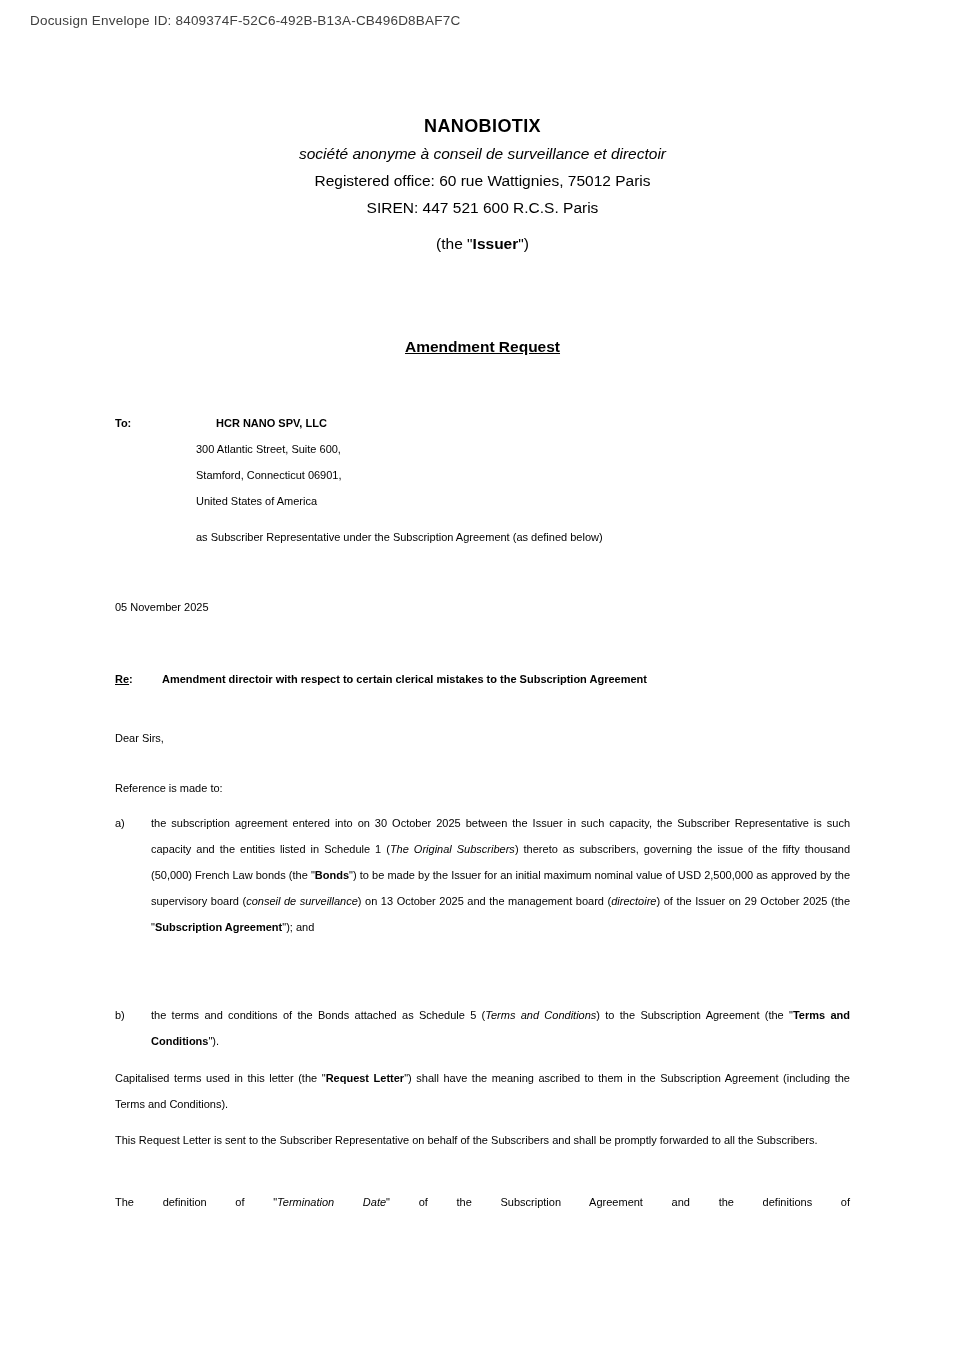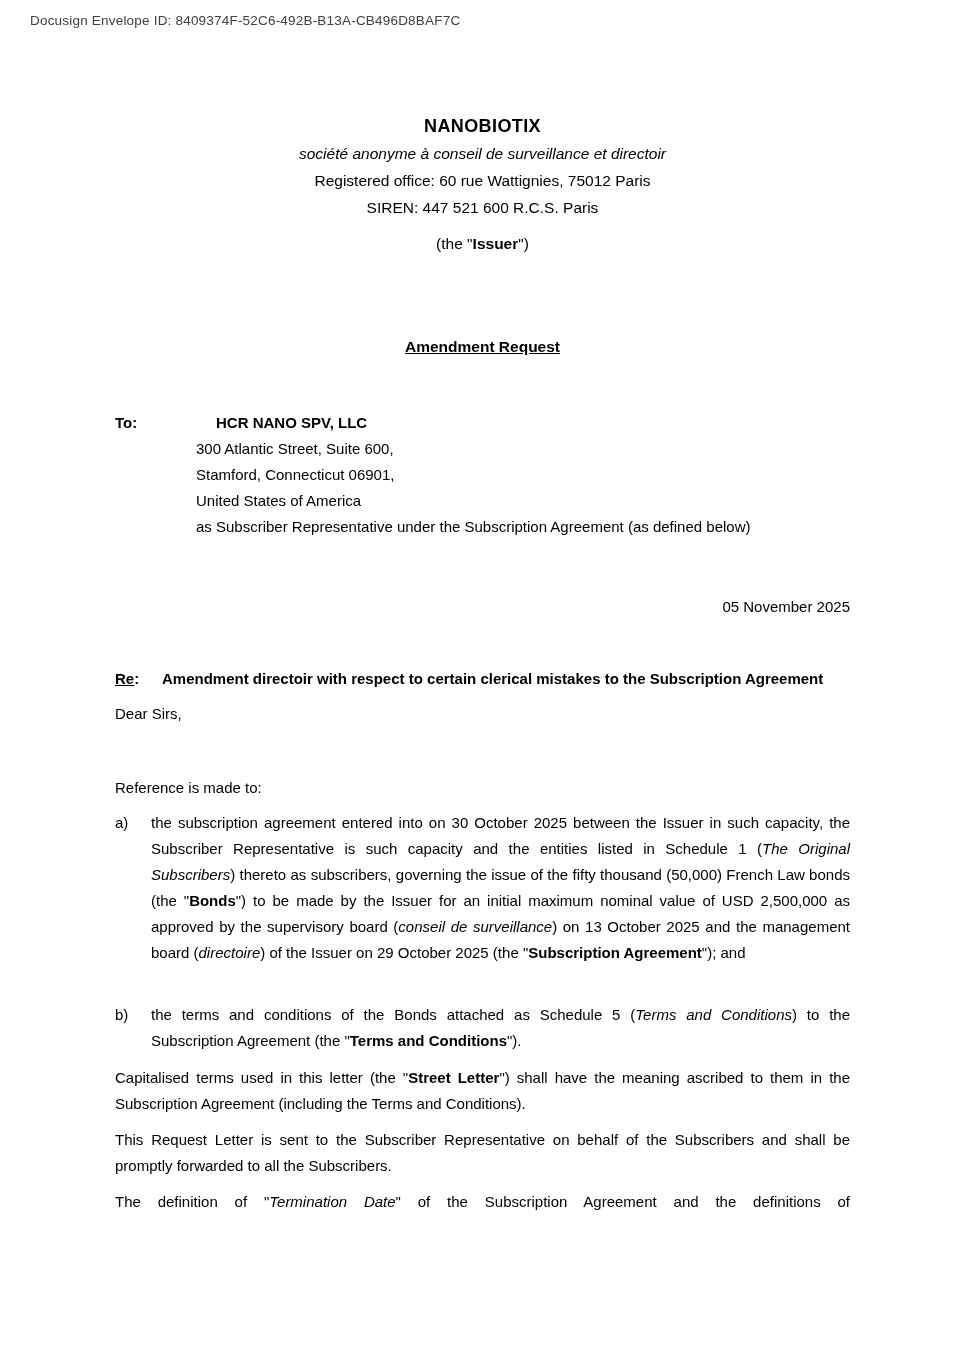--- a/index.html
+++ b/index.html
@@ -9,43 +9,43 @@
     background:#ffffff;
     font-family:"Liberation Sans",sans-serif;
     color:#000000;
     overflow:hidden;
   }
   .envelope{
     position:absolute;left:30px;top:13px;
     font-size:13.5px;letter-spacing:.2px;color:#404040;
   }
   .col{position:absolute;left:115px;width:735px;}
-  .body-text{font-size:15px;line-height:26px;}
+  .body-text{font-size:11px;line-height:26px;}
   .center{text-align:center;}
-  .right{text-align:right;}
+  .right{}
   .justify{text-align:justify;}
   .b,.bold{font-weight:bold;}
   .i{font-style:italic;}
   .u{text-decoration:underline;}
   .header-block{top:113px;line-height:27px;font-size:15.5px;}
   .company{font-size:18px;font-weight:bold;letter-spacing:.4px;}
   .issuer-line{margin-top:9px;}
   .doc-title{top:338px;font-size:15.5px;}
   .doc-title .t{font-weight:bold;text-decoration:underline;text-align:right;}
   .to-block{top:410px;}
   .to-row{display:flex;}
   .to-label{width:81px;flex-shrink:0;font-weight:bold;}
   .to-content{flex:1;}
   .recipient-name{font-weight:bold;margin-left:20px;}
-  .capacity{}
+  .capacity{margin-top:10px;}
   .date-line{top:594px;}
   .subject{top:666px;display:flex;}
   .subject-label{width:47px;flex-shrink:0;font-weight:bold;}
   .subject-text{flex:1;font-weight:bold;}
-  .salutation{top:701px;}
+  .salutation{top:725px;}
   .intro{top:775px;}
   .list-item{display:flex;}
   .li-a{top:810px;}
   .li-b{top:1002px;}
   .marker{width:36px;flex-shrink:0;}
   .li-text{flex:1;}
   .p1{top:1065px;}
   .p2{top:1127px;}
   .p3{top:1189px;text-align-last:justify;}
 </style>
@@ -95,19 +95,19 @@
   <div class="col li-a list-item body-text">
     <div class="marker">a)</div>
     <div class="li-text justify"><span>the subscription agreement entered into on 30 October 2025 between the Issuer in such capacity, the Subscriber Representative is such capacity and the entities listed in Schedule 1 (</span><span class="i">The Original Subscribers</span><span>) thereto as subscribers, governing the issue of the fifty thousand (50,000) French Law bonds (the "</span><span class="b">Bonds</span><span>") to be made by the Issuer for an initial maximum nominal value of USD 2,500,000 as approved by the supervisory board (</span><span class="i">conseil de surveillance</span><span>) on 13 October 2025 and the management board (</span><span class="i">directoire</span><span>) of the Issuer on 29 October 2025 (the "</span><span class="b">Subscription Agreement</span><span>"); and</span></div>
   </div>
 
   <div class="col li-b list-item body-text">
     <div class="marker">b)</div>
     <div class="li-text justify"><span>the terms and conditions of the Bonds attached as Schedule 5 (</span><span class="i">Terms and Conditions</span><span>) to the Subscription Agreement (the "</span><span class="b">Terms and Conditions</span><span>").</span></div>
   </div>
 
-  <div class="col p1 body-text justify"><span>Capitalised terms used in this letter (the "</span><span class="b">Street Letter</span><span>") shall have the meaning ascribed to them in the Subscription Agreement (including the Terms and Conditions).</span></div>
+  <div class="col p1 body-text justify"><span>Capitalised terms used in this letter (the "</span><span class="b">Request Letter</span><span>") shall have the meaning ascribed to them in the Subscription Agreement (including the Terms and Conditions).</span></div>
 
   <div class="col p2 body-text justify"><span>This Request Letter is sent to the Subscriber Representative on behalf of the Subscribers and shall be promptly forwarded to all the Subscribers.</span></div>
 
   <div class="col p3 body-text justify"><span>The definition of "</span><span class="i">Termination Date</span><span>" of the Subscription Agreement and the definitions of</span></div>
 
 </div>
 
 </body></html>

